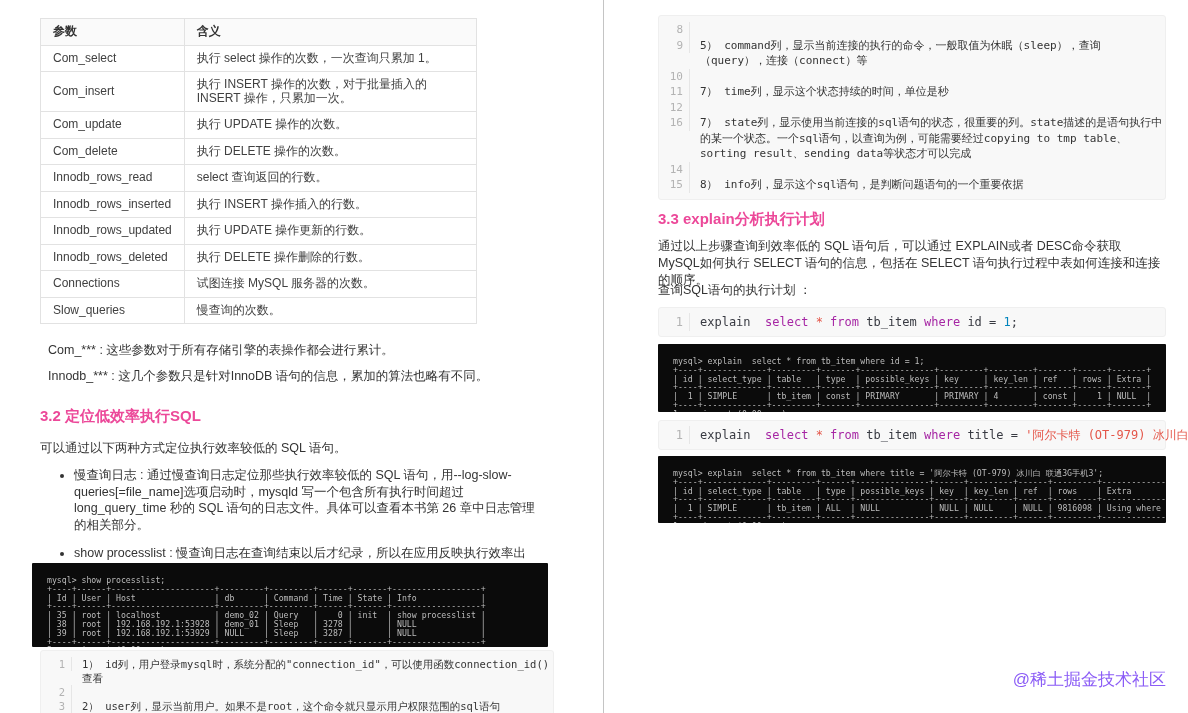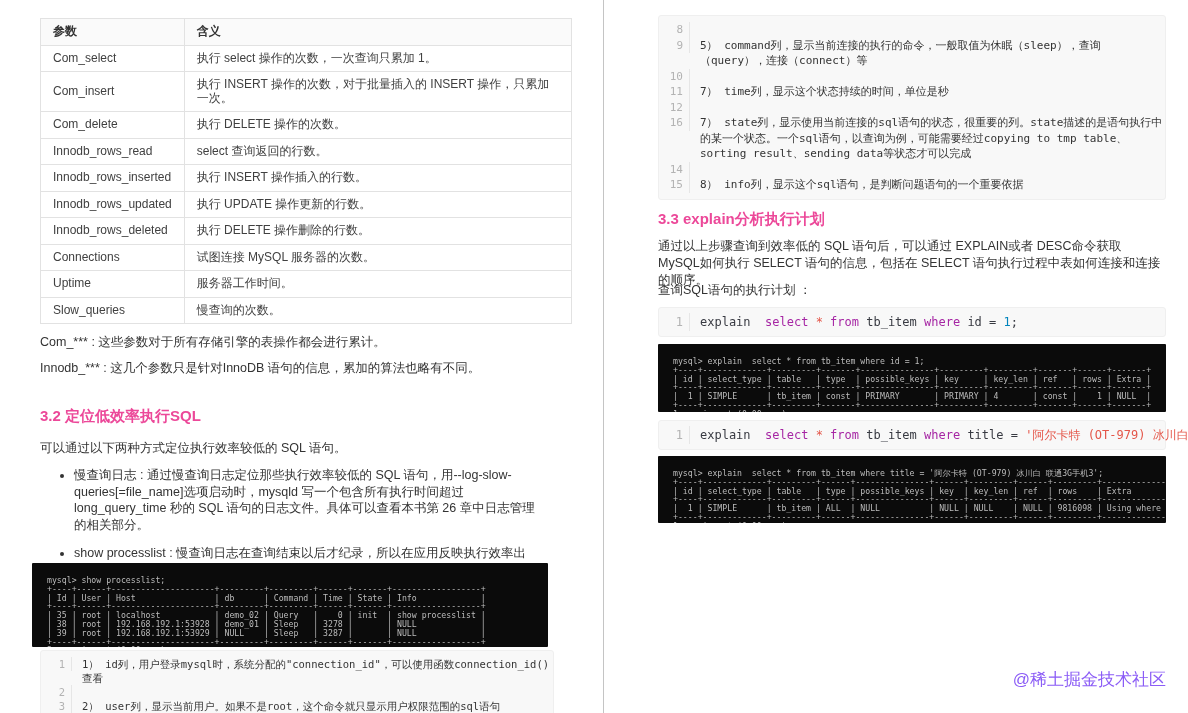--- a/index.html
+++ b/index.html
@@ -4,27 +4,27 @@
 <style>
   html,body{margin:0;padding:0;background:#fff;}
   .page{position:relative;width:1188px;height:713px;background:#fff;overflow:hidden;
         font-family:"Liberation Sans","DejaVu Sans",sans-serif;color:#333;}
   .col{position:absolute;top:0;height:713px;}
   .col.left{left:40px;width:508px;}
   .col.right{left:658px;width:508px;}
   .divider{position:absolute;left:603px;top:0;width:1px;height:713px;background:#c4c4c4;}
 
   
-  .param-table{position:absolute;top:18px;left:0;width:532px;border-collapse:collapse;
+  .param-table{position:absolute;top:18px;left:0;width:437px;border-collapse:collapse;
                font-size:12px;line-height:13.5px;color:#404040;}
   .param-table th,.param-table td{border:1px solid #e2e2e2;padding:6px 12px;text-align:left;font-weight:normal;}
   .param-table th{background:#fafafa;font-weight:bold;color:#333;}
   .param-table td:first-child,.param-table th:first-child{width:114px;}
 
-  .note{position:absolute;left:0;margin:0;font-size:12.5px;color:#333;}
+  .note{position:absolute;left:0;margin:8px;font-size:12.5px;color:#333;}
   .note.n1{top:334px;}
   .note.n2{top:360px;}
 
   h3.sec{position:absolute;left:0;margin:0;font-size:15px;font-weight:bold;color:#ec4899;}
   .h32{top:407px;}
   .h33{top:210px;}
 
   .intro{position:absolute;top:440px;left:0;margin:0;font-size:12.5px;}
   .bullets{position:absolute;top:455px;left:0;margin:0;padding:0 0 0 22px;width:486px;
            font-size:12.5px;line-height:16.5px;}
@@ -89,20 +89,24 @@
         <tbody>
           <tr>
             <td>Com_select</td>
             <td>执行 select 操作的次数，一次查询只累加 1。</td>
           </tr>
           <tr>
             <td>Com_insert</td>
             <td>执行 INSERT 操作的次数，对于批量插入的 INSERT 操作，只累加一次。</td>
           </tr>
           <tr>
+            <td>Com_update</td>
+            <td>执行 UPDATE 操作的次数。</td>
+          </tr>
+          <tr>
             <td>Com_delete</td>
             <td>执行 DELETE 操作的次数。</td>
           </tr>
           <tr>
             <td>Innodb_rows_read</td>
             <td>select 查询返回的行数。</td>
           </tr>
           <tr>
             <td>Innodb_rows_inserted</td>
             <td>执行 INSERT 操作插入的行数。</td>
@@ -111,24 +115,20 @@
             <td>Innodb_rows_updated</td>
             <td>执行 UPDATE 操作更新的行数。</td>
           </tr>
           <tr>
             <td>Innodb_rows_deleted</td>
             <td>执行 DELETE 操作删除的行数。</td>
           </tr>
           <tr>
             <td>Connections</td>
             <td>试图连接 MySQL 服务器的次数。</td>
-          </tr>
-          <tr>
-            <td>Uptime</td>
-            <td>服务器工作时间。</td>
           </tr>
           <tr>
             <td>Slow_queries</td>
             <td>慢查询的次数。</td>
           </tr>
         </tbody>
       </table>
 
     <p class="note n1">Com_*** : 这些参数对于所有存储引擎的表操作都会进行累计。</p>
     <p class="note n2">Innodb_*** : 这几个参数只是针对InnoDB 语句的信息，累加的算法也略有不同。</p>

